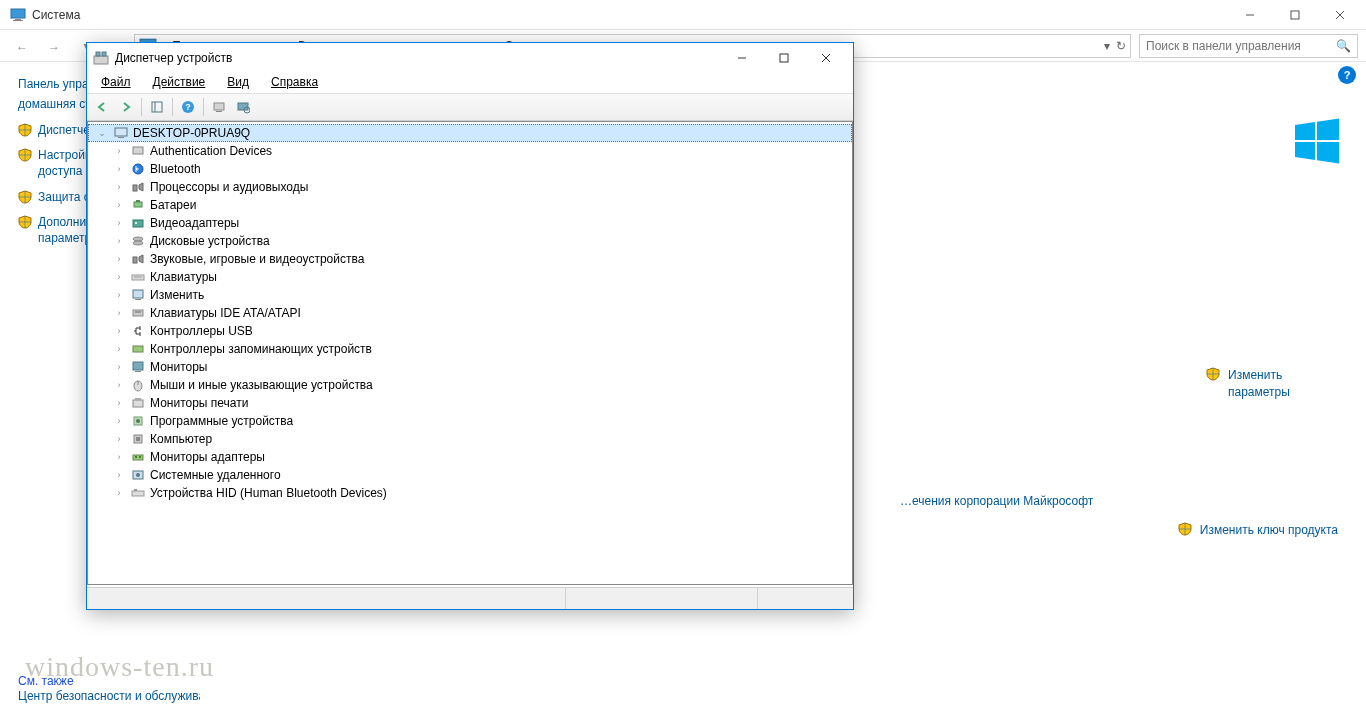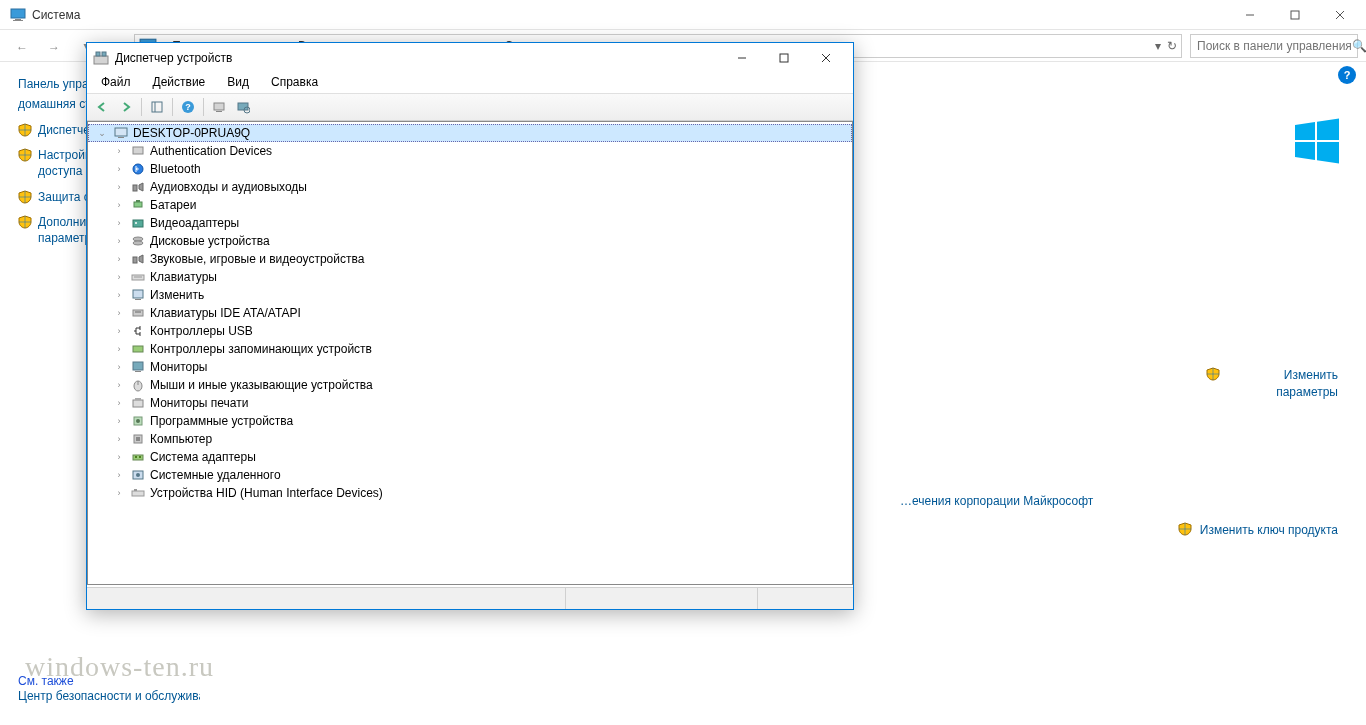--- a/index.html
+++ b/index.html
@@ -14,21 +14,21 @@
 .win-controls .ctrl { width: 45px; height: 28px; display: flex; align-items: center; justify-content: center; color: #555; cursor: pointer; }
 
 .nav-bar { height: 32px; display: flex; align-items: center; padding: 4px 8px; gap: 4px; border-bottom: 1px solid #e5e5e5; }
 .nav-arrow { width: 28px; height: 24px; display: flex; align-items: center; justify-content: center; color: #888; cursor: pointer; }
 .nav-up { width: 22px; height: 22px; display: flex; align-items: center; justify-content: center; color: #555; cursor: pointer; }
 .breadcrumb-bar { flex: 1; height: 24px; border: 1px solid #ccc; display: flex; align-items: center; padding: 0 4px; margin: 0 4px; background: #fff; }
 .breadcrumb-bar .bc-icon { width: 18px; height: 18px; display: flex; align-items: center; justify-content: center; margin-right: 4px; }
 .breadcrumb-bar .bc-item { color: #333; padding: 0 4px; }
 .breadcrumb-bar .bc-sep { color: #888; padding: 0 2px; font-size: 10px; }
 .breadcrumb-bar .bc-drop { margin-left: auto; display: flex; gap: 6px; color: #666; }
-.search-box { width: 168px; height: 24px; border: 1px solid #ccc; display: flex; align-items: center; padding: 0 6px; }
+.search-box { width: 219px; height: 24px; border: 1px solid #ccc; display: flex; align-items: center; padding: 0 6px; }
 .search-box input { border: none; outline: none; flex: 1; font-size: 12px; color: #666; }
 .search-box .sicon { color: #666; }
 
 .help-icon { position: absolute; right: 10px; top: 66px; width: 18px; height: 18px; background: #0078d7; color: #fff; border-radius: 50%; display: flex; align-items: center; justify-content: center; font-size: 11px; font-weight: bold; z-index: 2; }
 
 .content-area { display: flex; height: calc(100% - 62px); }
 .sidebar { width: 200px; padding: 14px 10px 14px 18px; border-right: 1px solid transparent; }
 .sidebar .side-heading { color: #005795; font-size: 12px; margin-bottom: 4px; line-height: 1.4; }
 .sidebar .side-subheading { color: #005795; font-size: 12px; margin-bottom: 12px; }
 .sidebar .side-link { display: flex; align-items: flex-start; gap: 6px; margin-bottom: 10px; cursor: pointer; }
@@ -39,34 +39,34 @@
 .sidebar .footer-section .flink { color: #005795; line-height: 1.4; }
 
 .main-panel { flex: 1; position: relative; background: #fff; }
 .win-logo-area { position: absolute; right: 25px; top: 55px; display: flex; align-items: center; gap: 12px; }
 .win-logo-area .wlogo { width: 48px; height: 48px; }
 .win-logo-area .wtext { font-size: 38px; color: #00adef; font-weight: 300; letter-spacing: 0.5px; }
 
 .right-links { position: absolute; right: 28px; }
 .right-links.l1 { top: 305px; }
 .right-links.l2 { top: 460px; }
-.right-link { display: flex; align-items: flex-start; gap: 8px; justify-content: flex-end; text-align: right; cursor: pointer; margin-bottom: 6px; }
+.right-link { display: flex; align-items: flex-start; gap: 8px; justify-content: flex-end; text-align: left; cursor: pointer; margin-bottom: 6px; }
 .right-link .shield { width: 14px; height: 14px; flex-shrink: 0; }
 .right-link .txt { color: #005795; max-width: 110px; line-height: 1.4; }
 
 .mid-text { position: absolute; top: 432px; left: 700px; color: #005795; }
 
 
 .dialog { position: absolute; left: 86px; top: 42px; width: 768px; height: 568px; background: #fff; border: 1px solid #0078d7; box-shadow: 0 4px 20px rgba(0,0,0,0.3); z-index: 10; display: flex; flex-direction: column; }
 .dialog .dlg-title { height: 30px; display: flex; align-items: center; padding: 0 6px; }
 .dialog .dlg-title .dicon { width: 16px; height: 16px; margin-right: 6px; }
 .dialog .dlg-title .dtitle { flex: 1; font-size: 12px; color: #000; }
 .dialog .dlg-title .ctrl { width: 42px; height: 28px; display: flex; align-items: center; justify-content: center; color: #333; cursor: pointer; }
 
-.dialog .menu-bar { height: 20px; display: flex; padding: 0 4px; gap: 2px; }
+.dialog .menu-bar { height: 20px; display: flex; padding: 0 4px; gap: 2px; text-decoration: underline; }
 .dialog .menu-bar .mitem { padding: 2px 10px; cursor: pointer; font-size: 12px; }
 
 .dialog .toolbar { height: 28px; border-top: 1px solid #e0e0e0; border-bottom: 1px solid #d0d0d0; background: linear-gradient(#fafafa,#eee); display: flex; align-items: center; padding: 0 4px; gap: 2px; }
 .dialog .toolbar .tbtn { width: 22px; height: 22px; display: flex; align-items: center; justify-content: center; cursor: pointer; border: 1px solid transparent; }
 .dialog .toolbar .tsep { width: 1px; height: 18px; background: #ccc; margin: 0 2px; }
 
 .dialog .tree-area { flex: 1; border: 1px solid #888; margin: 0 0 24px 0; background: #fff; overflow: auto; }
 .dialog .tree-root { padding: 2px 0; }
 .tree-node { display: flex; align-items: center; height: 18px; padding-left: 6px; cursor: pointer; white-space: nowrap; }
 .tree-node.root { background: #cde8ff; border: 1px dotted #66a; }
@@ -342,21 +342,21 @@
             <span class="label">Bluetooth</span>
           </div>
           <div class="tree-node">
             <span class="expander">›</span>
             <span class="nicon">
               <svg viewBox="0 0 16 16">
                 <rect x="3" y="6" width="4" height="6" fill="#999" stroke="#666"></rect>
                 <path d="M9 6 L13 4 L13 12 L9 10 Z" fill="#999" stroke="#666"></path>
               </svg>
             </span>
-            <span class="label">Аудиовходы и аудиовыходы</span>
+            <span class="label">Процессоры и аудиовыходы</span>
           </div>
           <div class="tree-node">
             <span class="expander">›</span>
             <span class="nicon">
               <svg viewBox="0 0 16 16">
                 <rect x="4" y="5" width="8" height="5" fill="#8c8" stroke="#585"></rect>
                 <rect x="6" y="3" width="4" height="2" fill="#585"></rect>
               </svg>
             </span>
             <span class="label">Батареи</span>
@@ -491,41 +491,41 @@
           </div>
           <div class="tree-node">
             <span class="expander">›</span>
             <span class="nicon">
               <svg viewBox="0 0 16 16">
                 <rect x="3" y="6" width="10" height="5" fill="#9c7" stroke="#685"></rect>
                 <circle cx="6" cy="8" r="1" fill="#360"></circle>
                 <circle cx="10" cy="8" r="1" fill="#360"></circle>
               </svg>
             </span>
-            <span class="label">Система адаптеры</span>
+            <span class="label">Мониторы адаптеры</span>
           </div>
           <div class="tree-node">
             <span class="expander">›</span>
             <span class="nicon">
               <svg viewBox="0 0 16 16">
                 <rect x="3" y="4" width="10" height="8" fill="#cde" stroke="#578"></rect>
                 <circle cx="8" cy="8" r="2" fill="#578"></circle>
               </svg>
             </span>
             <span class="label">Системные удаленного</span>
           </div>
           <div class="tree-node">
             <span class="expander">›</span>
             <span class="nicon">
               <svg viewBox="0 0 16 16">
                 <rect x="2" y="6" width="12" height="5" fill="#ddd" stroke="#999"></rect>
                 <rect x="4" y="4" width="3" height="2" fill="#999"></rect>
               </svg>
             </span>
-            <span class="label">Устройства HID (Human Interface Devices)</span>
+            <span class="label">Устройства HID (Human Bluetooth Devices)</span>
           </div>
         </div>
     </div>
   </div>
 
   <div class="status-bar">
     <div style="display:flex;height:100%">
         <div style="flex:5"></div>
         <div class="cell" style="flex:2"></div>
         <div class="cell" style="flex:1"></div>

